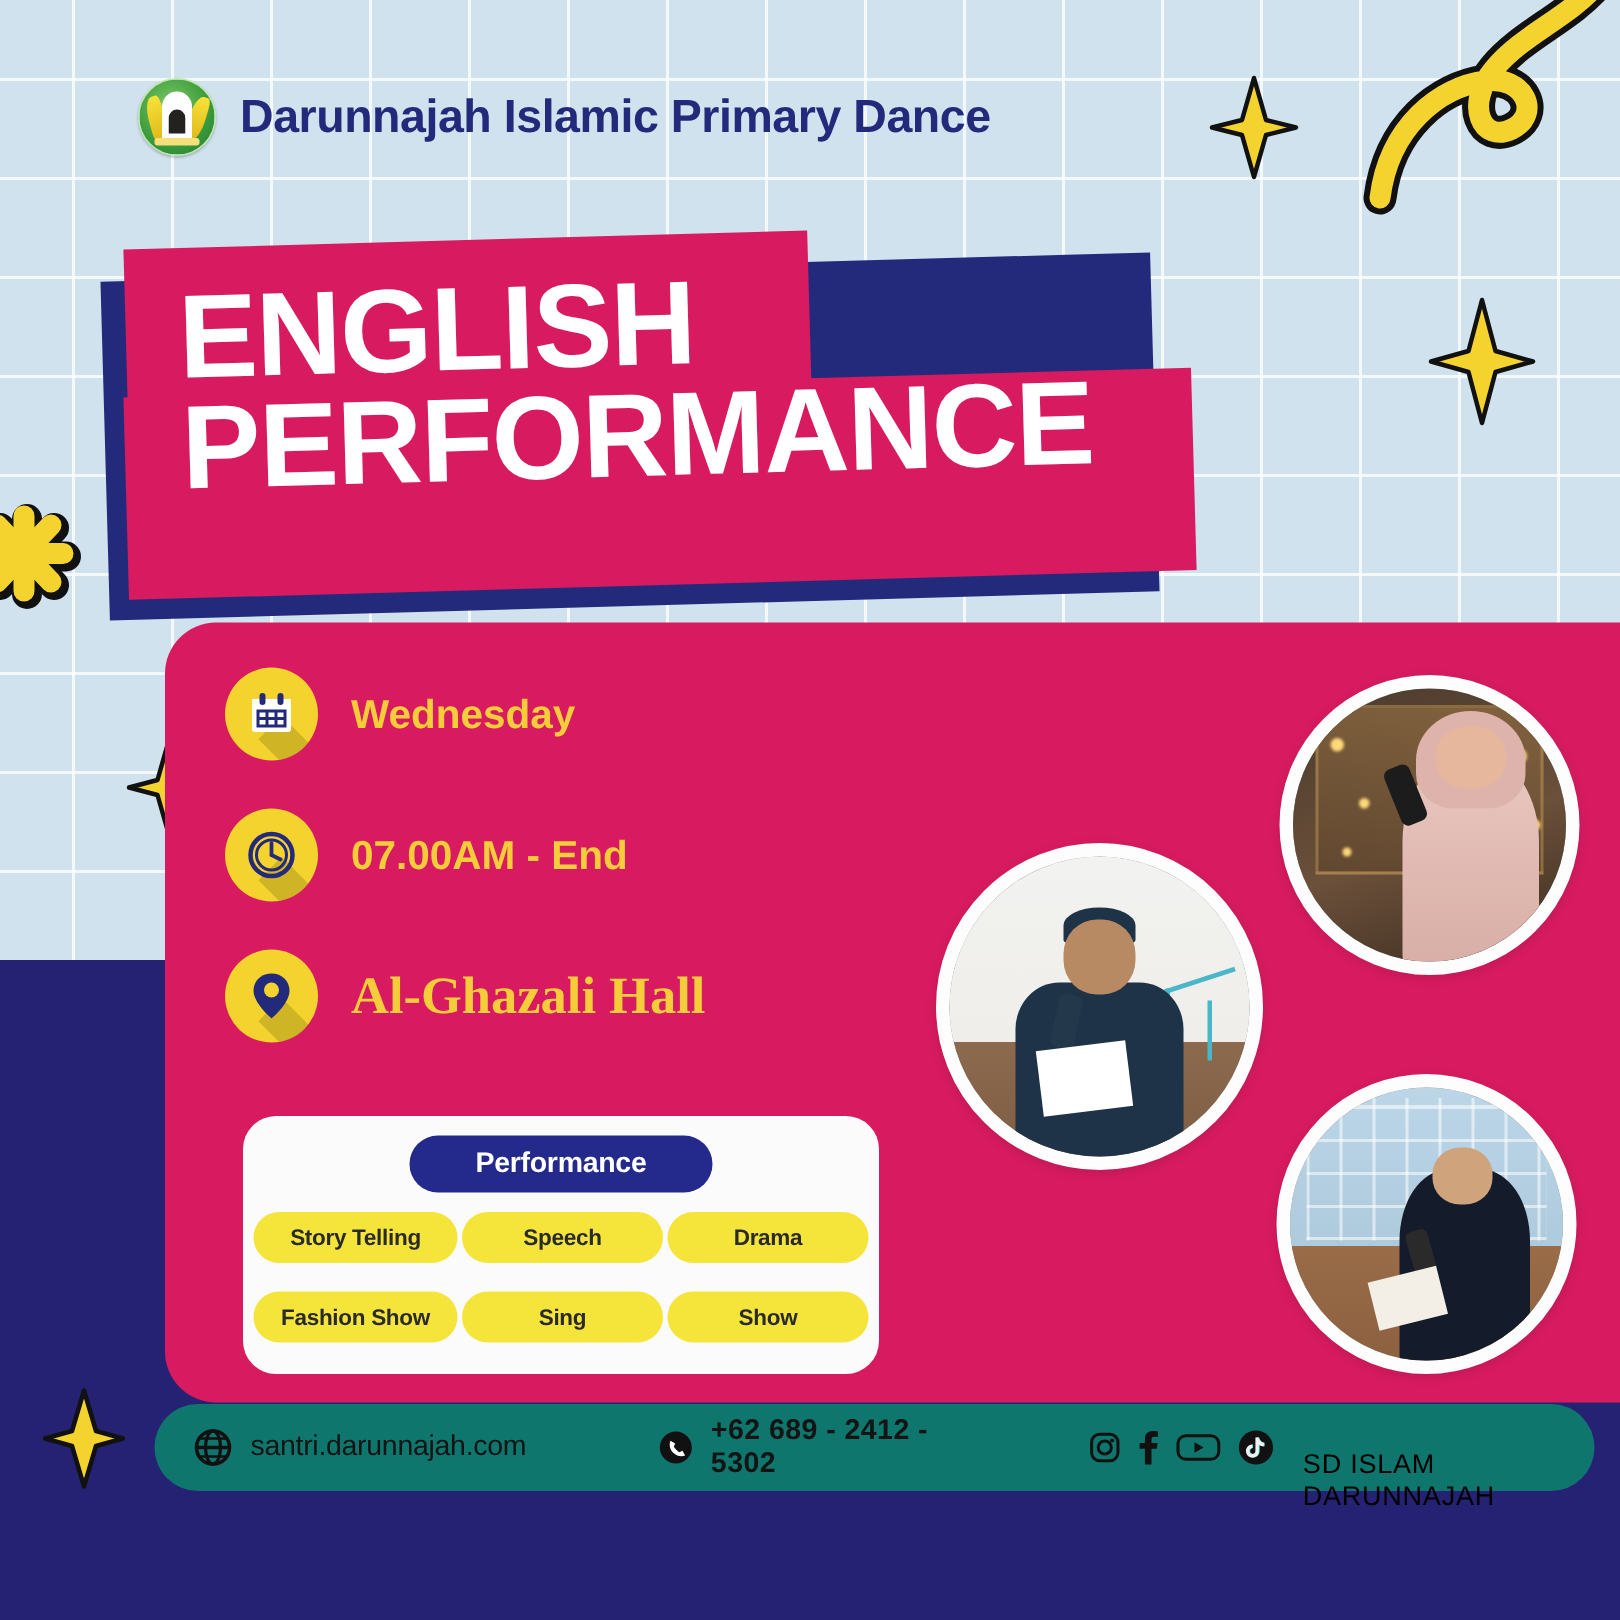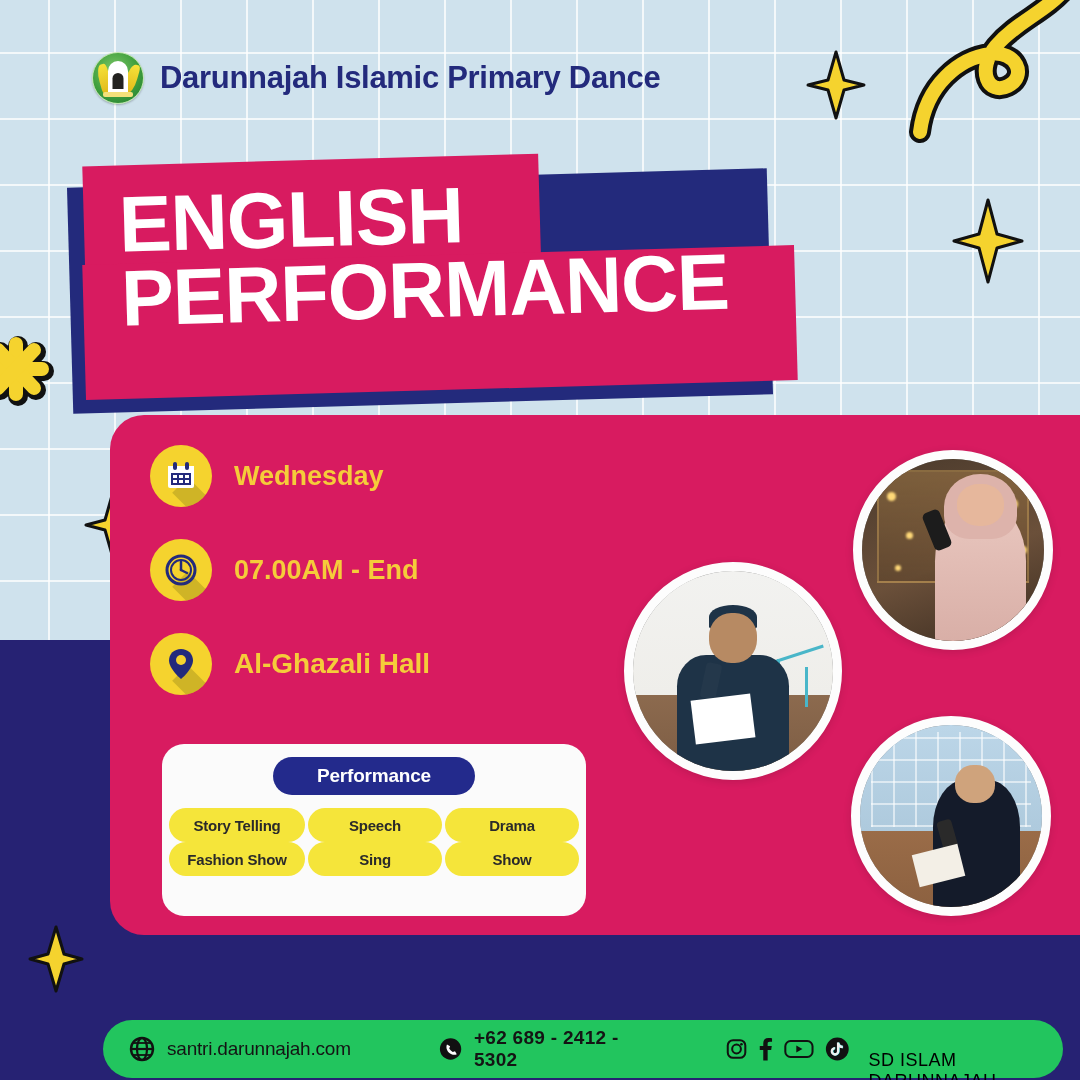--- a/index.html
+++ b/index.html
@@ -110,37 +110,37 @@
     position:absolute; left:48%; top:46%; width:74px; height:22px;
     background:rgba(120,110,20,.30); transform:rotate(45deg); transform-origin:left center;
   }
   .info-icon svg{ position:relative; z-index:2; }
   .info-text{ color:#f5cc3a; font-weight:700; line-height:1.14; }
   .info-text .l1{ font-size:27px; display:block; }
   .info-text .l2{ font-size:27px; display:block; }
   .info-text .single{ font-size:27px;margin-top:12px; }
   .info-text sup{ font-size:15px; vertical-align:super; }
   .row-time .info-text .single{ font-size:27px; }
-  .row-place .info-text .single{ font-size:28px; }
+  .row-place .info-text .single{ font-size:35px;font-family:Liberation Serif, serif; }
 
   
   .perf-card{
     position:absolute; left:162px; top:744px; width:424px; height:172px;
     background:#fbfbfb; border-radius:22px;
     display:flex; flex-direction:column; align-items:center;
     padding-top:13px;
   }
   .perf-head{
     background:#232a8c; color:#fff; font-size:19px; font-weight:600;
     border-radius:20px; padding:8px 44px; letter-spacing:-.2px;
   }
   .perf-grid{
     margin-top:13px; display:grid;
     grid-template-columns:136px 134px 134px;
-    gap:0 3px; justify-items:center;text-align:right;
+    gap:19px 3px; justify-items:center;text-align:right;
   }
   .perf-tag{
     background:#f5e53a; color:#2a2a2a; font-size:15px; font-weight:700;
     border-radius:18px; height:34px; width:100%;
     display:flex; align-items:center; justify-content:center;
     letter-spacing:-.2px;
   }
 
   
   .photo{
@@ -204,22 +204,22 @@
   .sq-mid{ left:660px; top:440px; width:360px; height:450px; }
 
   
   .star{ position:absolute; pointer-events:none; }
 
   
   .asterisk{ position:absolute; left:-14px; top:330px; width:80px; height:80px; }
 
   
   .footer-bar{
-    position:absolute; left:103px; top:1020px; width:960px; height:58px;
-    background:#22c55e; border-radius:29px;
+    position:absolute; left:103px; top:936px; width:960px; height:58px;
+    background:#0f766e; border-radius:29px;
     display:flex; align-items:center;
   }
   .f-item{ display:flex; align-items:center; gap:12px; color:#141414; }
   .f-web{ margin-left:26px; }
   .f-web .f-label{ font-size:19px; letter-spacing:-.2px; }
   .f-phone{ margin-left:88px; }
   .f-phone .f-label{ font-size:19px; font-weight:600; letter-spacing:.3px; }
   .f-social{ margin-left:80px; display:flex; align-items:center; gap:11px; }
   .f-social .f-label{ font-size:18px; letter-spacing:.5px; margin-left:8px;margin-top:44px; }
 </style>

